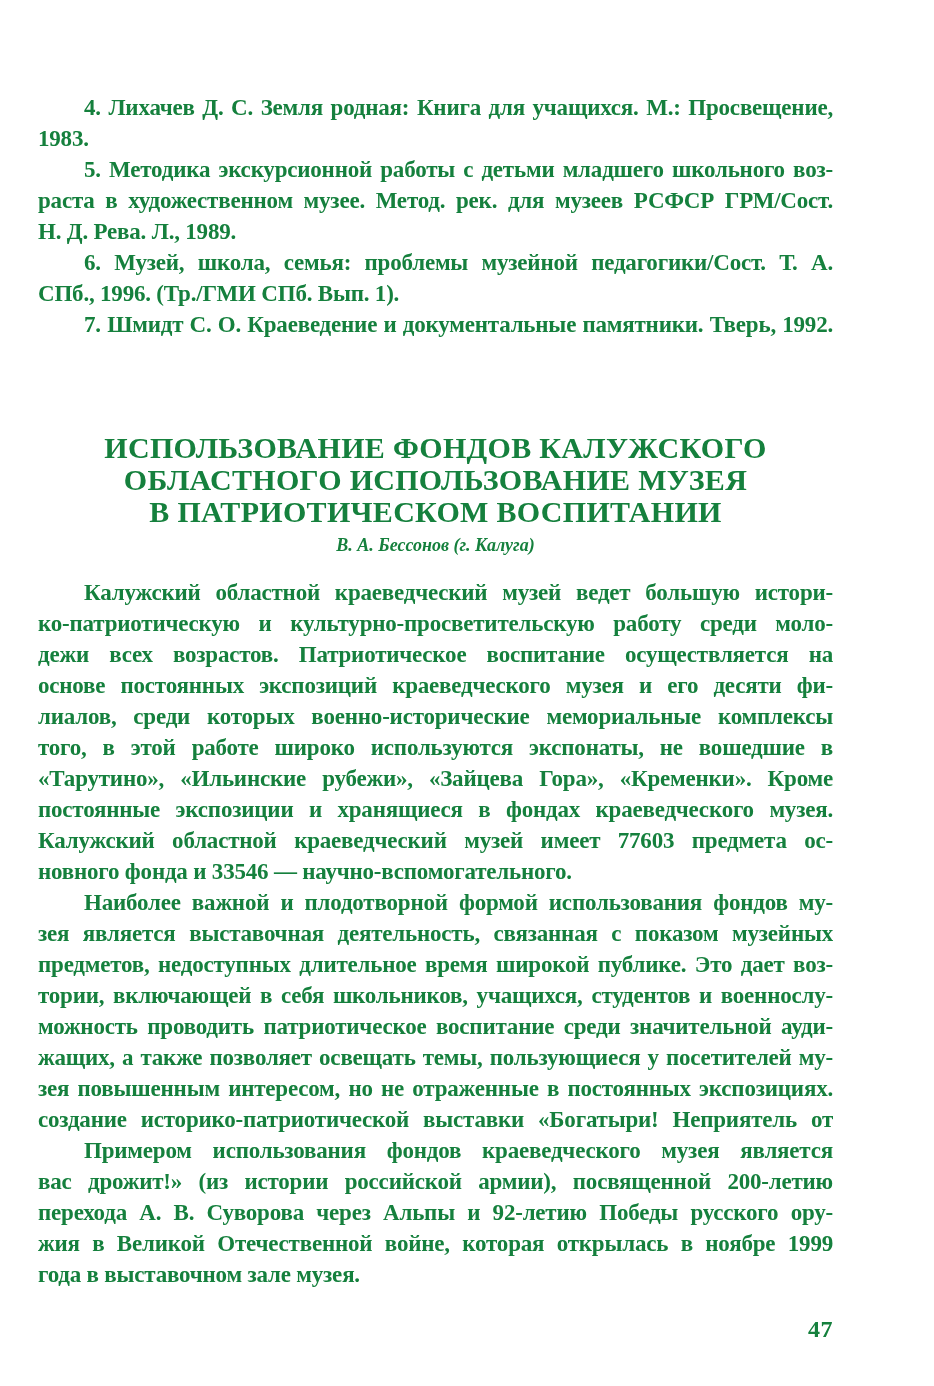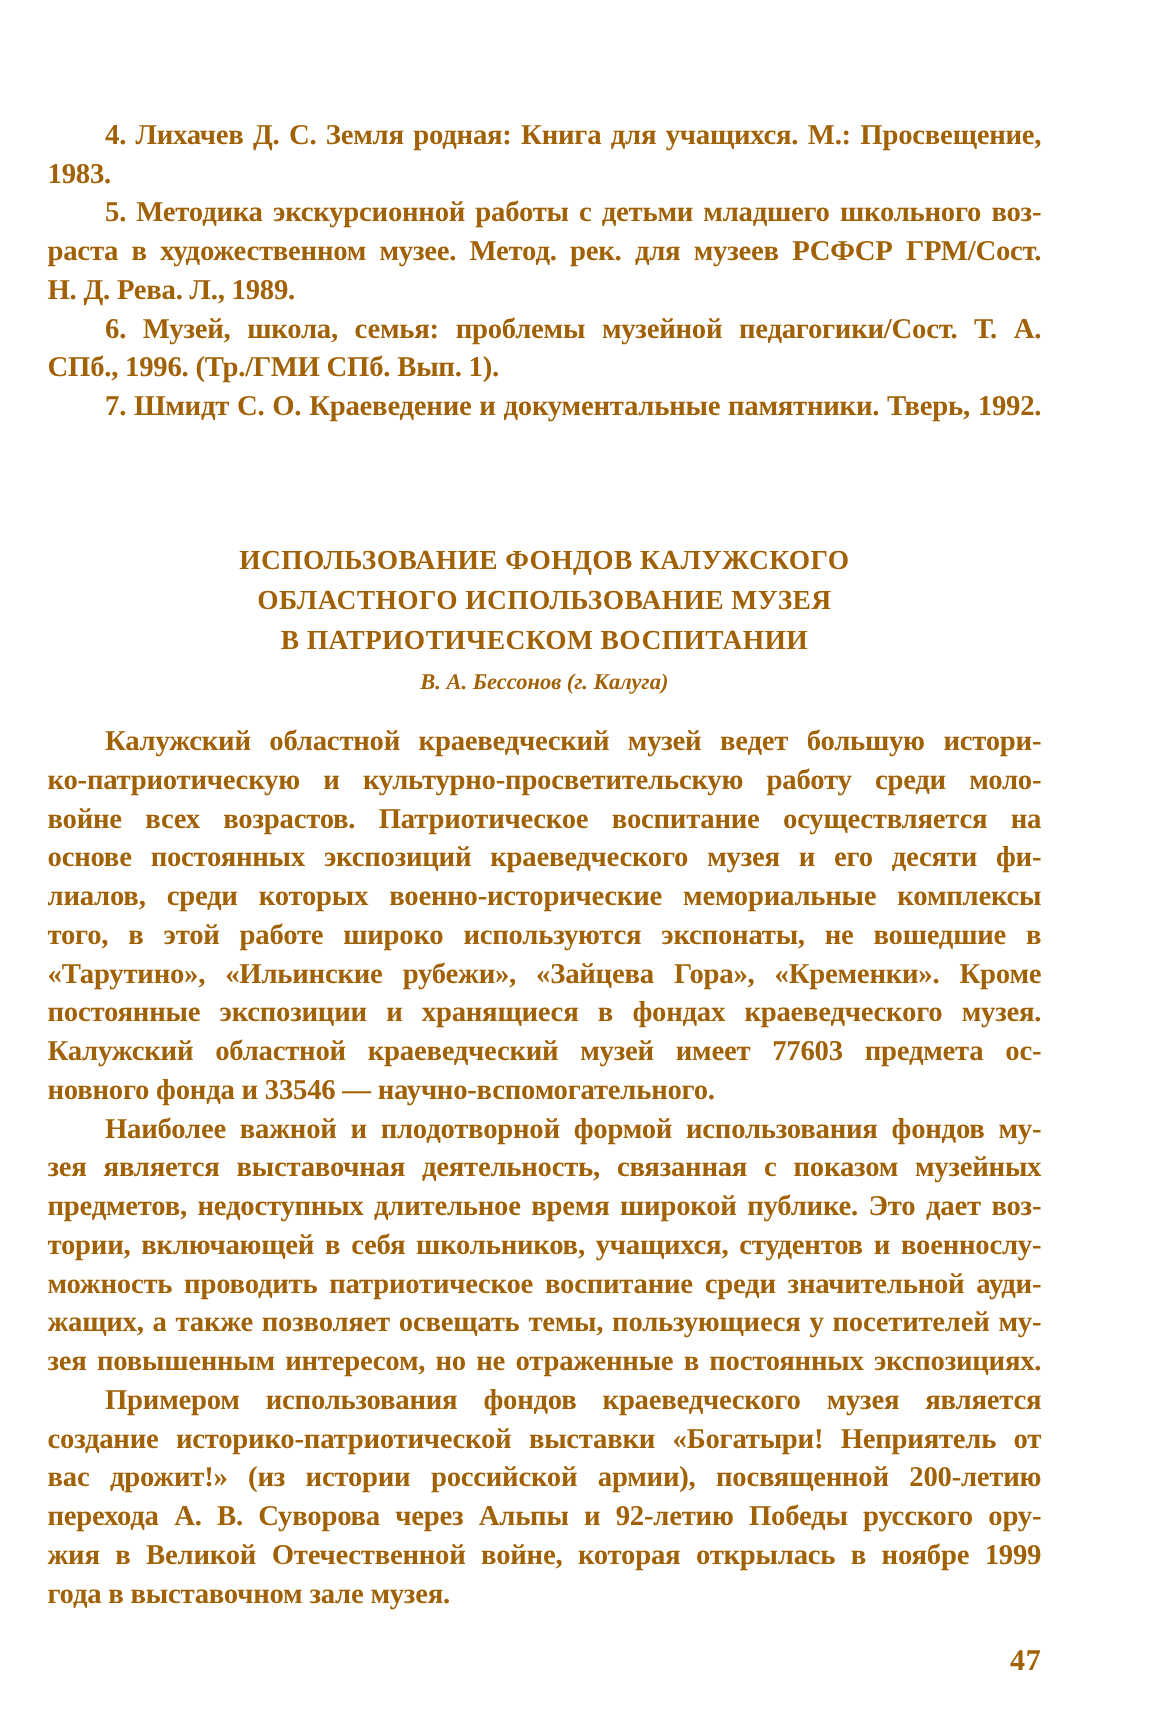--- a/index.html
+++ b/index.html
@@ -1,21 +1,21 @@
 <!DOCTYPE html>
 <html lang="ru"><head>
 <meta charset="utf-8">
 <style>
   html, body { margin: 0; padding: 0; background: #ffffff; }
   .page {
     position: relative;
     width: 934px;
     height: 1386px;
     background: #ffffff;
-    color: #a16207;
+    color: #15803d;
     font-family: "Liberation Serif", "DejaVu Serif", serif;
     font-weight: 700;
     overflow: hidden;
   }
   .col {
     position: absolute;
     left: 38px;
     top: 0;
     width: 795px;
   }
@@ -35,21 +35,21 @@
   .bib { margin-top: 92px; }
 
   .title {
     margin: 92px 0 0 0;
     padding: 0;
     text-align: center;
   }
   .title-ln {
     height: 32px;
     line-height: 32px;
-    font-size: 22px;
+    font-size: 30px;
     letter-spacing: 0.3px;
     font-weight: 700;
   }
   .author {
     margin-top: 2px;
     height: 31px;
     line-height: 31px;
     text-align: center;
     font-size: 18px;
     font-style: italic;
@@ -91,41 +91,41 @@
       <div class="title-ln">ОБЛАСТНОГО ИСПОЛЬЗОВАНИЕ МУЗЕЯ</div>
       <div class="title-ln">В ПАТРИОТИЧЕСКОМ ВОСПИТАНИИ</div>
     </h1>
 
     <div class="author">В. А. Бессонов (г. Калуга)</div>
 
     <section class="body">
       <div>
         <div class="ln j ind">Калужский областной краеведческий музей ведет большую истори-</div>
         <div class="ln j">ко-патриотическую и культурно-просветительскую работу среди моло-</div>
-        <div class="ln j">войне всех возрастов. Патриотическое воспитание осуществляется на</div>
+        <div class="ln j">дежи всех возрастов. Патриотическое воспитание осуществляется на</div>
         <div class="ln j">основе постоянных экспозиций краеведческого музея и его десяти фи-</div>
         <div class="ln j">лиалов, среди которых военно-исторические мемориальные комплексы</div>
         <div class="ln j">того, в этой работе широко используются экспонаты, не вошедшие в</div>
         <div class="ln j">«Тарутино», «Ильинские рубежи», «Зайцева Гора», «Кременки». Кроме</div>
         <div class="ln j">постоянные экспозиции и хранящиеся в фондах краеведческого музея.</div>
         <div class="ln j">Калужский областной краеведческий музей имеет 77603 предмета ос-</div>
         <div class="ln">новного фонда и 33546 — научно-вспомогательного.</div>
       </div>
       <div>
         <div class="ln j ind">Наиболее важной и плодотворной формой использования фондов му-</div>
         <div class="ln j">зея является выставочная деятельность, связанная с показом музейных</div>
         <div class="ln j">предметов, недоступных длительное время широкой публике. Это дает воз-</div>
         <div class="ln j">тории, включающей в себя школьников, учащихся, студентов и военнослу-</div>
         <div class="ln j">можность проводить патриотическое воспитание среди значительной ауди-</div>
         <div class="ln j">жащих, а также позволяет освещать темы, пользующиеся у посетителей му-</div>
         <div class="ln j">зея повышенным интересом, но не отраженные в постоянных экспозициях.</div>
       </div>
       <div>
+        <div class="ln j">создание историко-патриотической выставки «Богатыри! Неприятель от</div>
         <div class="ln j ind">Примером использования фондов краеведческого музея является</div>
-        <div class="ln j">создание историко-патриотической выставки «Богатыри! Неприятель от</div>
         <div class="ln j">вас дрожит!» (из истории российской армии), посвященной 200-летию</div>
         <div class="ln j">перехода А. В. Суворова через Альпы и 92-летию Победы русского ору-</div>
         <div class="ln j">жия в Великой Отечественной войне, которая открылась в ноябре 1999</div>
         <div class="ln">года в выставочном зале музея.</div>
       </div>
     </section>
   </div>
 
   <div class="pageno">47</div>
 </div>

